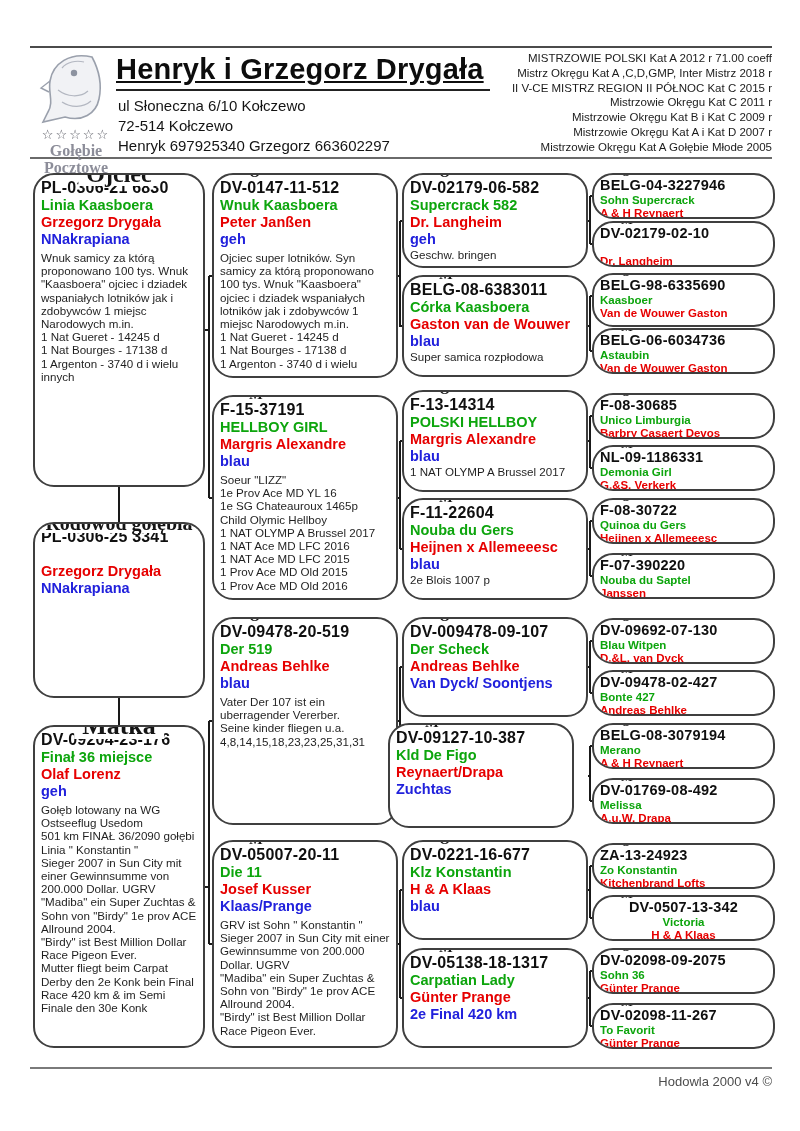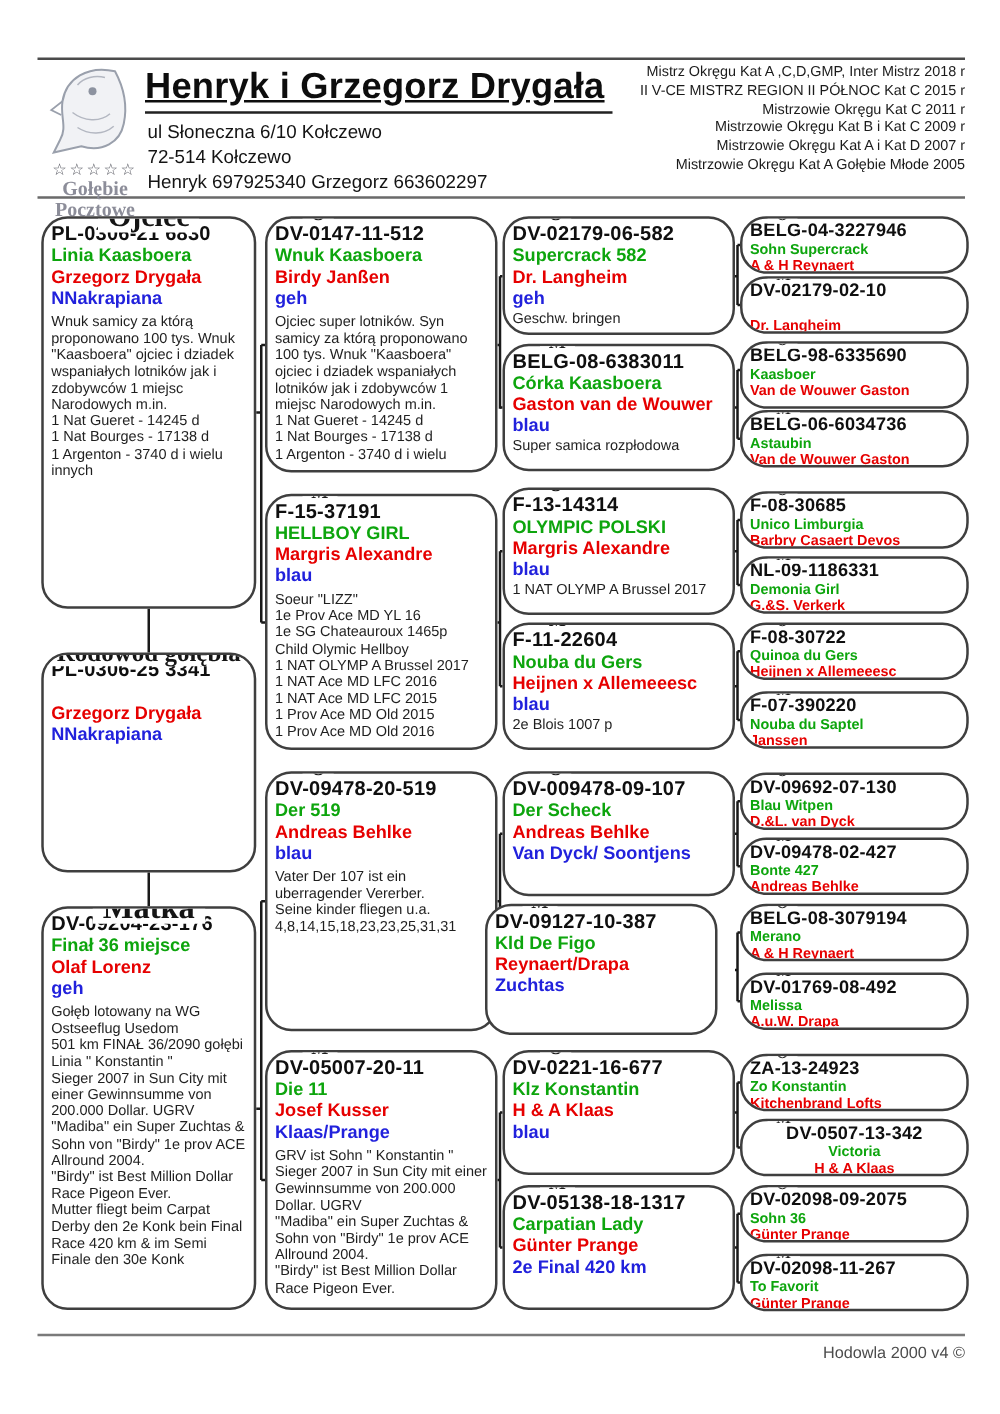--- a/index.html
+++ b/index.html
@@ -63,20 +63,21 @@
   </div>
 
   <div class="title">Henryk i Grzegorz Drygała</div>
   <div class="addr">
     <div>ul Słoneczna 6/10 Kołczewo</div>
     <div>72-514 Kołczewo</div>
     <div>Henryk 697925340 Grzegorz 663602297</div>
   </div>
 
   <div class="ach">
+    <div>MISTRZOWIE POLSKI Kat A  2012 r 71.00 coeff</div>
     <div>Mistrz Okręgu Kat A ,C,D,GMP, Inter Mistrz 2018 r</div>
     <div>II V-CE MISTRZ REGION II PÓŁNOC Kat C 2015 r</div>
     <div>Mistrzowie Okręgu Kat C 2011 r</div>
     <div>Mistrzowie Okręgu Kat B i Kat C 2009 r</div>
     <div>Mistrzowie Okręgu Kat A i Kat D 2007 r</div>
     <div>Mistrzowie Okręgu Kat A Gołębie Młode 2005</div>
   </div>
 
   <div class="pbox" style="left:33px;top:173px;width:172px;height:314px;">
     <span class="boxlabel lab-father">Ojciec</span>
@@ -110,21 +111,21 @@
 Sieger 2007 in Sun City mit einer Gewinnsumme von 200.000 Dollar. UGRV
 "Madiba" ein Super Zuchtas &amp; Sohn von "Birdy" 1e prov ACE Allround 2004.
 "Birdy" ist Best Million Dollar Race Pigeon Ever.
 Mutter fliegt beim Carpat Derby den 2e Konk bein Final Race 420 km &amp; im Semi Finale den 30e Konk</div>
   </div>
 
   <div class="pbox" style="left:212px;top:173px;width:186px;height:205px;">
     <span class="sexmark">O</span>
     <div class="ring">DV-0147-11-512</div>
     <div class="gname">Wnuk Kaasboera</div>
-    <div class="owner">Birdy Janßen</div>
+    <div class="owner">Peter Janßen</div>
     <div class="cline">geh</div>
     <div class="desc">Ojciec super lotników. Syn samicy za którą proponowano 100 tys.  Wnuk "Kaasboera" ojciec i dziadek wspaniałych lotników jak i zdobywców 1 miejsc Narodowych m.in.
 1 Nat Gueret - 14245 d
 1 Nat Bourges - 17138 d
 1 Argenton - 3740 d i wielu</div>
   </div>
 
   <div class="pbox" style="left:212px;top:395px;width:186px;height:205px;">
     <span class="sexmark">M</span>
     <div class="ring">F-15-37191</div>
@@ -179,21 +180,21 @@
     <div class="ring">BELG-08-6383011</div>
     <div class="gname">Córka Kaasboera</div>
     <div class="owner">Gaston van de Wouwer</div>
     <div class="cline">blau</div>
     <div class="desc" style="margin-top:0;">Super samica rozpłodowa</div>
   </div>
 
   <div class="pbox" style="left:402px;top:390px;width:186px;height:102px;">
     <span class="sexmark">O</span>
     <div class="ring">F-13-14314</div>
-    <div class="gname">OLYMPIC POLSKI</div>
+    <div class="gname">POLSKI HELLBOY</div>
     <div class="owner">Margris Alexandre</div>
     <div class="cline">blau</div>
     <div class="desc" style="margin-top:0;">1 NAT OLYMP A Brussel 2017</div>
   </div>
 
   <div class="pbox" style="left:402px;top:498px;width:186px;height:102px;">
     <span class="sexmark">M</span>
     <div class="ring">F-11-22604</div>
     <div class="gname">Nouba du Gers</div>
     <div class="owner">Heijnen x Allemeeesc</div>

